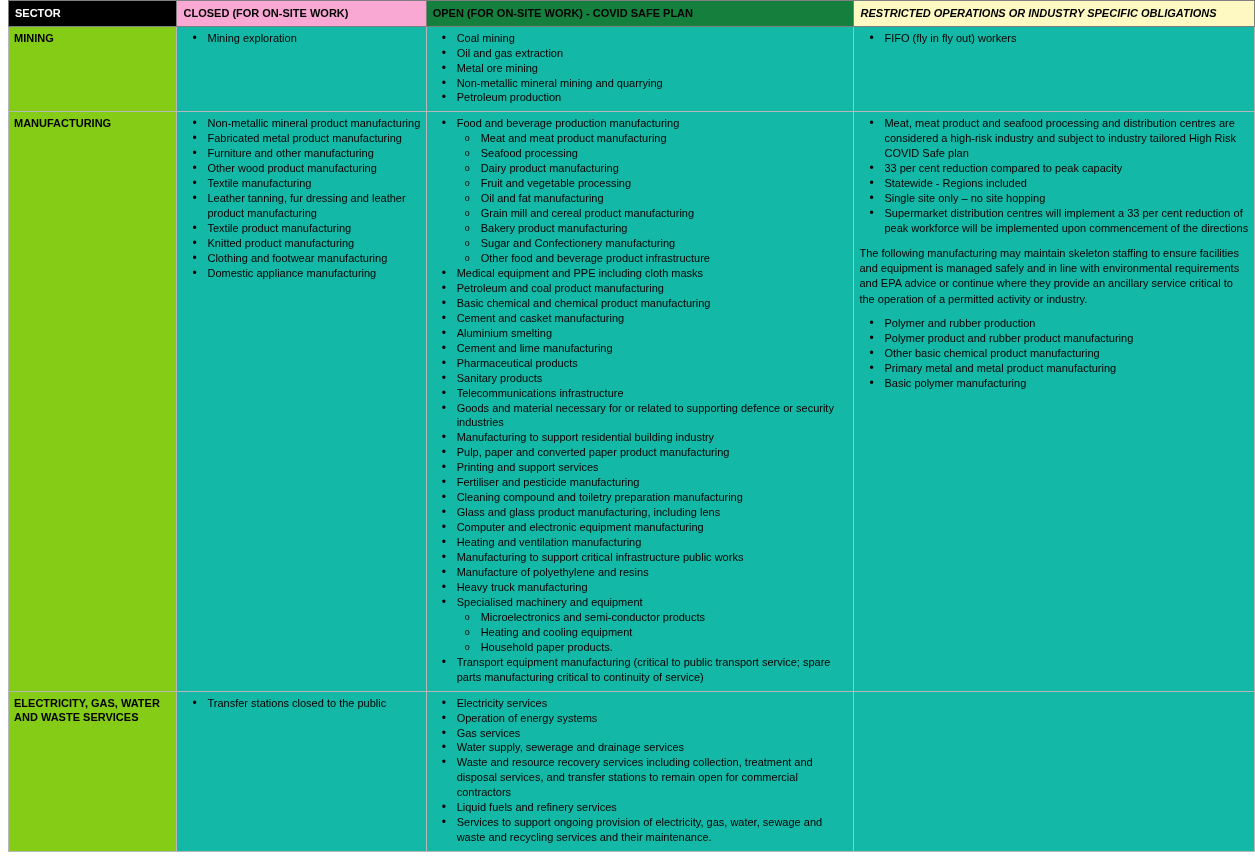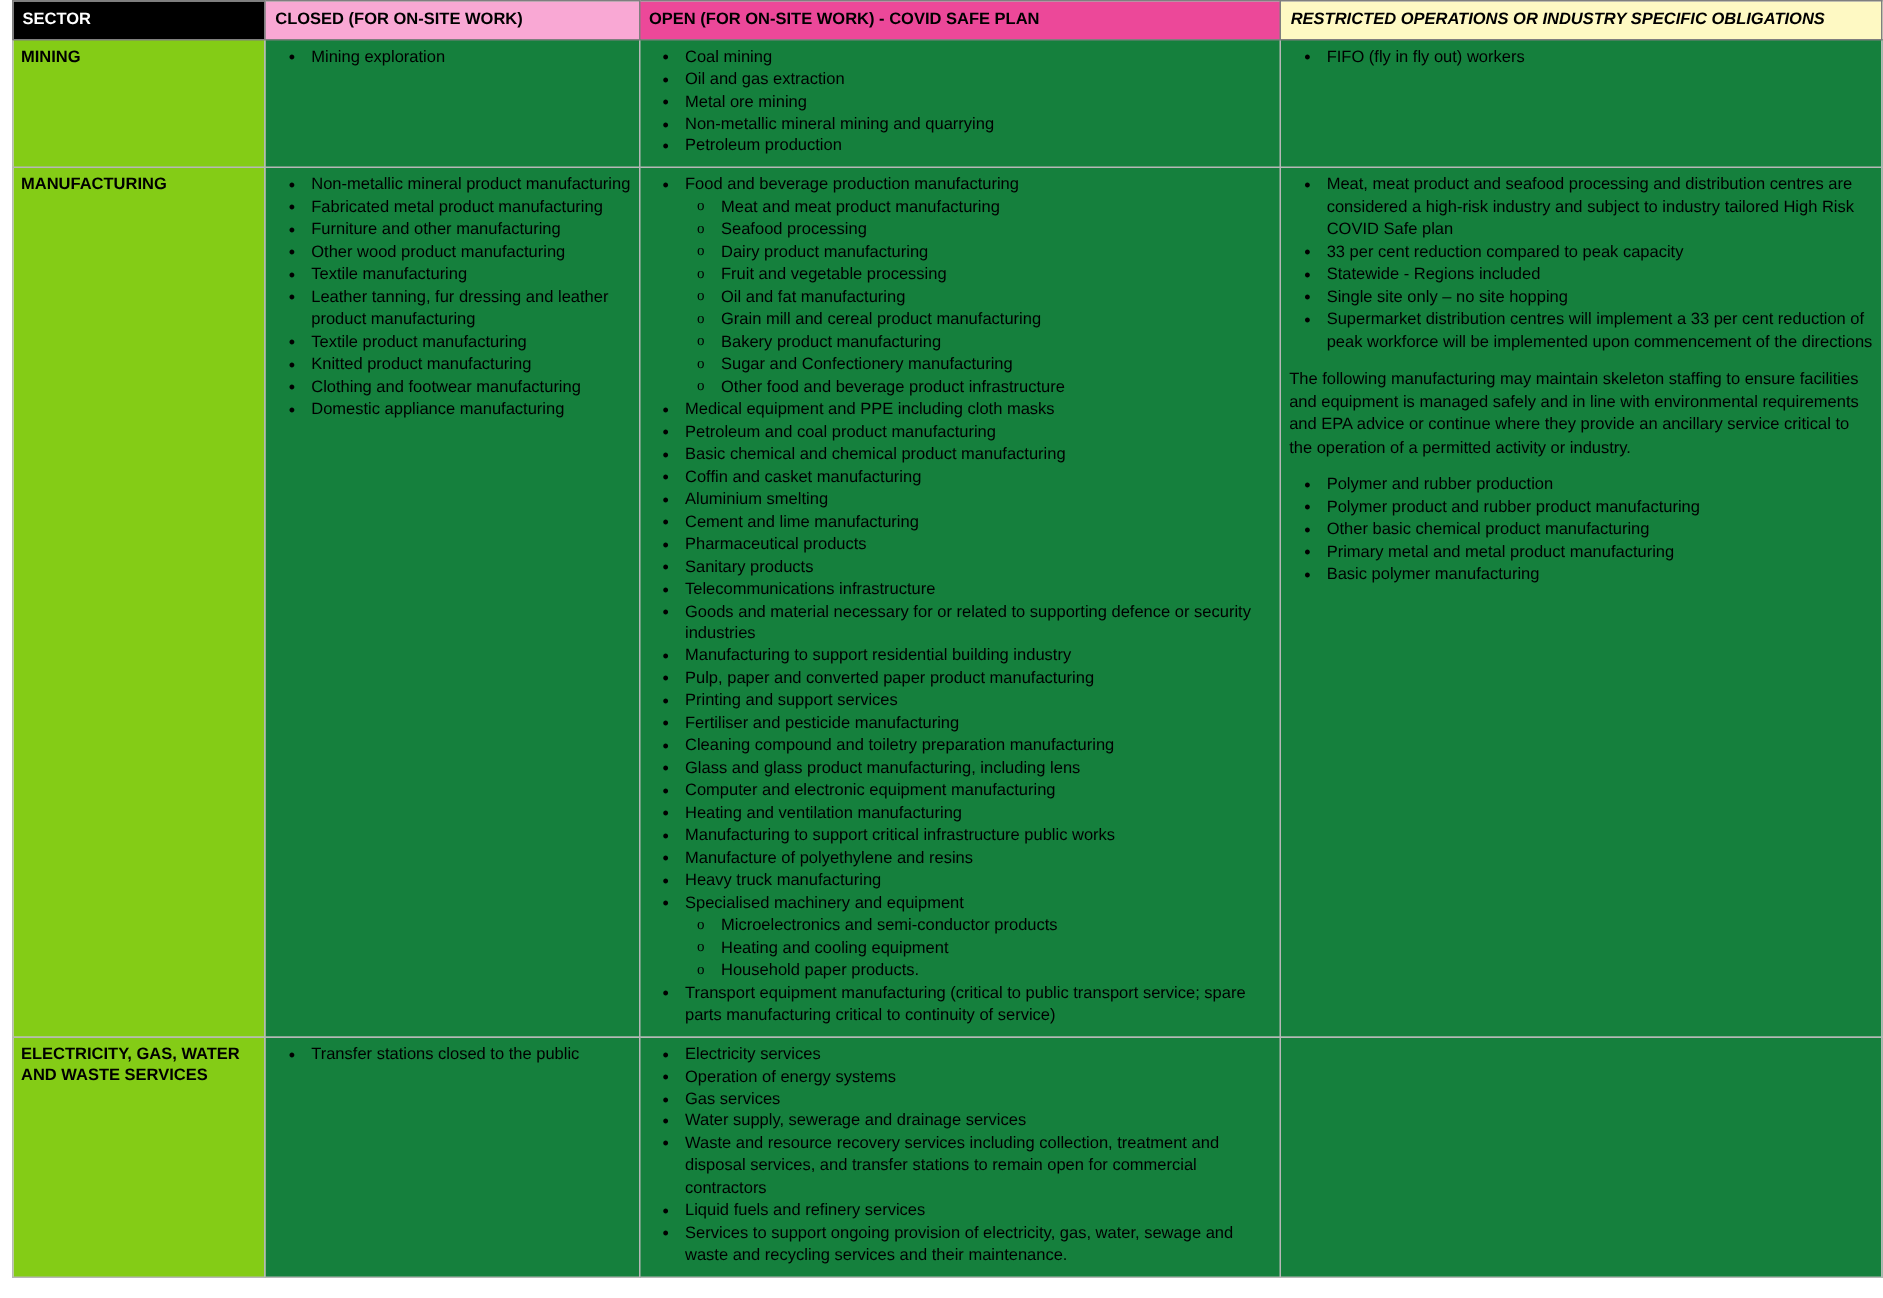--- a/index.html
+++ b/index.html
@@ -40,32 +40,32 @@
   table.matrix th {
     font-size: 11px;
     font-weight: bold;
     text-align: left;
     padding: 6px 6px 6px 6px;
     border: 1px solid #7f7f7f;
     line-height: 1.15;
   }
   th.h-sector { background: #000000; color: #ffffff; }
   th.h-closed { background: #f9a8d4; color: #000000; }
-  th.h-open { background: #ec4899; color: #000000; }
+  th.h-open { background: #15803d; color: #000000; }
   th.h-restricted { background: #fef9c3; color: #000000; font-style: italic; }
 
   td.sector-cell {
     background: #84cc16;
     font-weight: bold;
     font-size: 11px;
     line-height: 1.28;
     padding-top: 6px;
   }
   td.body-cell {
-    background: #15803d;
+    background: #14b8a6;
     font-size: 11px;
     line-height: 1.35;
   }
 
   ul.lvl1 {
     list-style: none;
     margin: 0;
     padding: 0;
   }
   ul.lvl1 > li {
@@ -171,21 +171,21 @@
                   <li>Fruit and vegetable processing</li>
                   <li>Oil and fat manufacturing</li>
                   <li>Grain mill and cereal product manufacturing</li>
                   <li>Bakery product manufacturing</li>
                   <li>Sugar and Confectionery manufacturing</li>
                   <li>Other food and beverage product infrastructure</li>
                 </ul></li>
               <li><span>Medical equipment and PPE including cloth masks</span></li>
               <li><span>Petroleum and coal product manufacturing</span></li>
               <li><span>Basic chemical and chemical product manufacturing</span></li>
-              <li><span>Coffin and casket manufacturing</span></li>
+              <li><span>Cement and casket manufacturing</span></li>
               <li><span>Aluminium smelting</span></li>
               <li><span>Cement and lime manufacturing</span></li>
               <li><span>Pharmaceutical products</span></li>
               <li><span>Sanitary products</span></li>
               <li><span>Telecommunications infrastructure</span></li>
               <li><span>Goods and material necessary for or related to supporting defence or security industries</span></li>
               <li><span>Manufacturing to support residential building industry</span></li>
               <li><span>Pulp, paper and converted paper product manufacturing</span></li>
               <li><span>Printing and support services</span></li>
               <li><span>Fertiliser and pesticide manufacturing</span></li>

